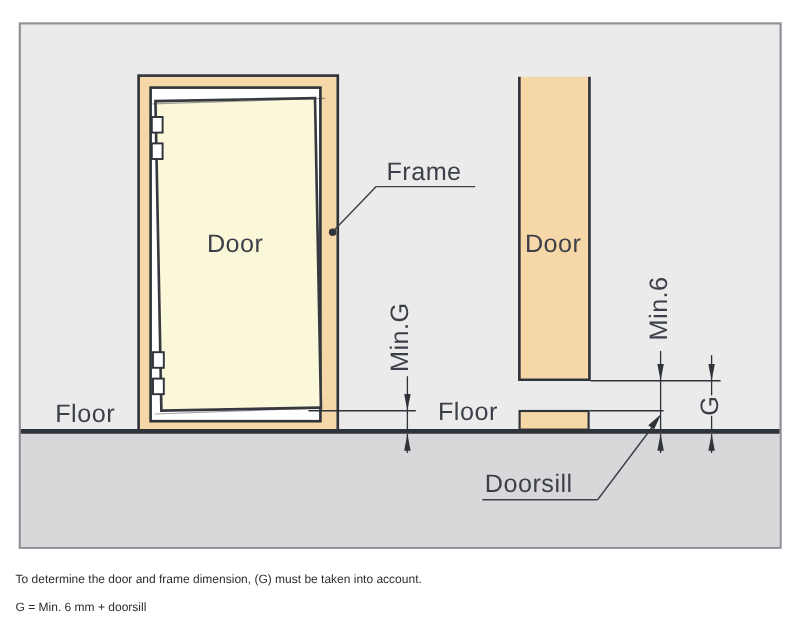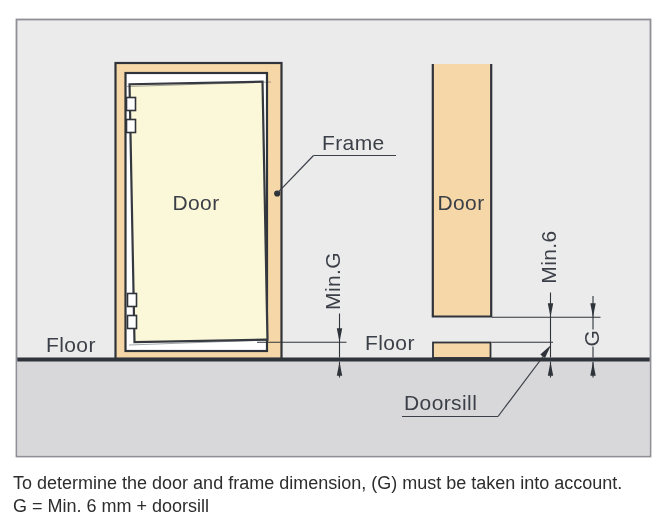--- a/index.html
+++ b/index.html
@@ -22,21 +22,21 @@
     font-size: 21px;
     letter-spacing: 0.4px;
     fill: #3b3f47;
   }
   .caption {
     position: absolute;
     left: 13px;
     top: 472px;
     width: 640px;
     font-family: "Liberation Sans", sans-serif;
-    font-size: 18px;
+    font-size: 10px;
     line-height: 23px;
     color: #2d2d2d;
   }
 </style>
 </head>
 <body>
 
 <div class="stage">
 
   <svg width="670" height="531" viewBox="0 0 670 531">

